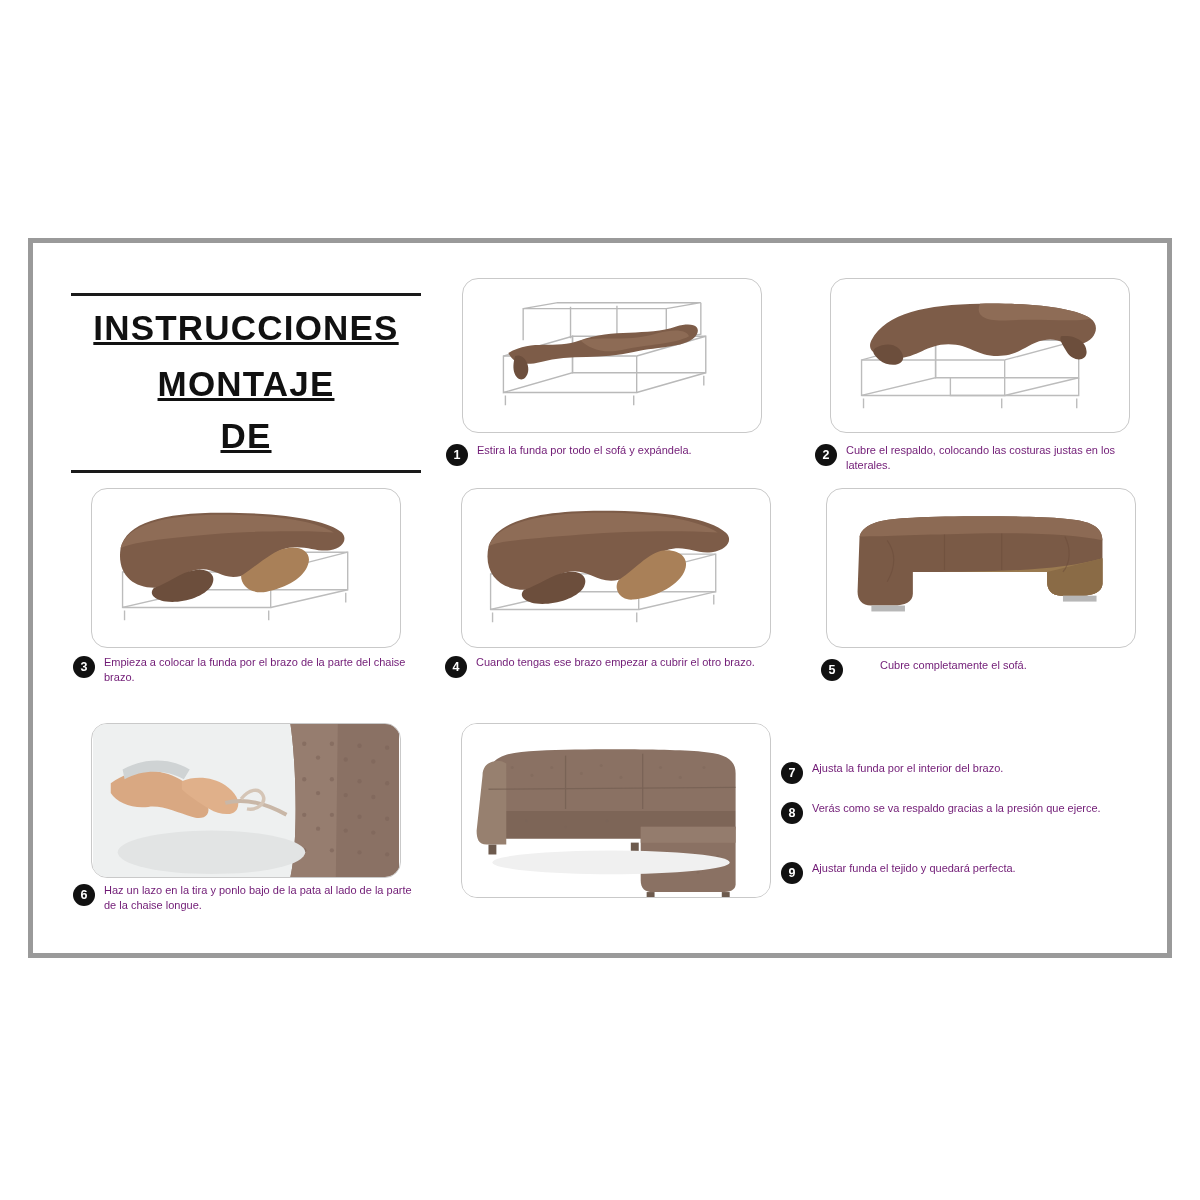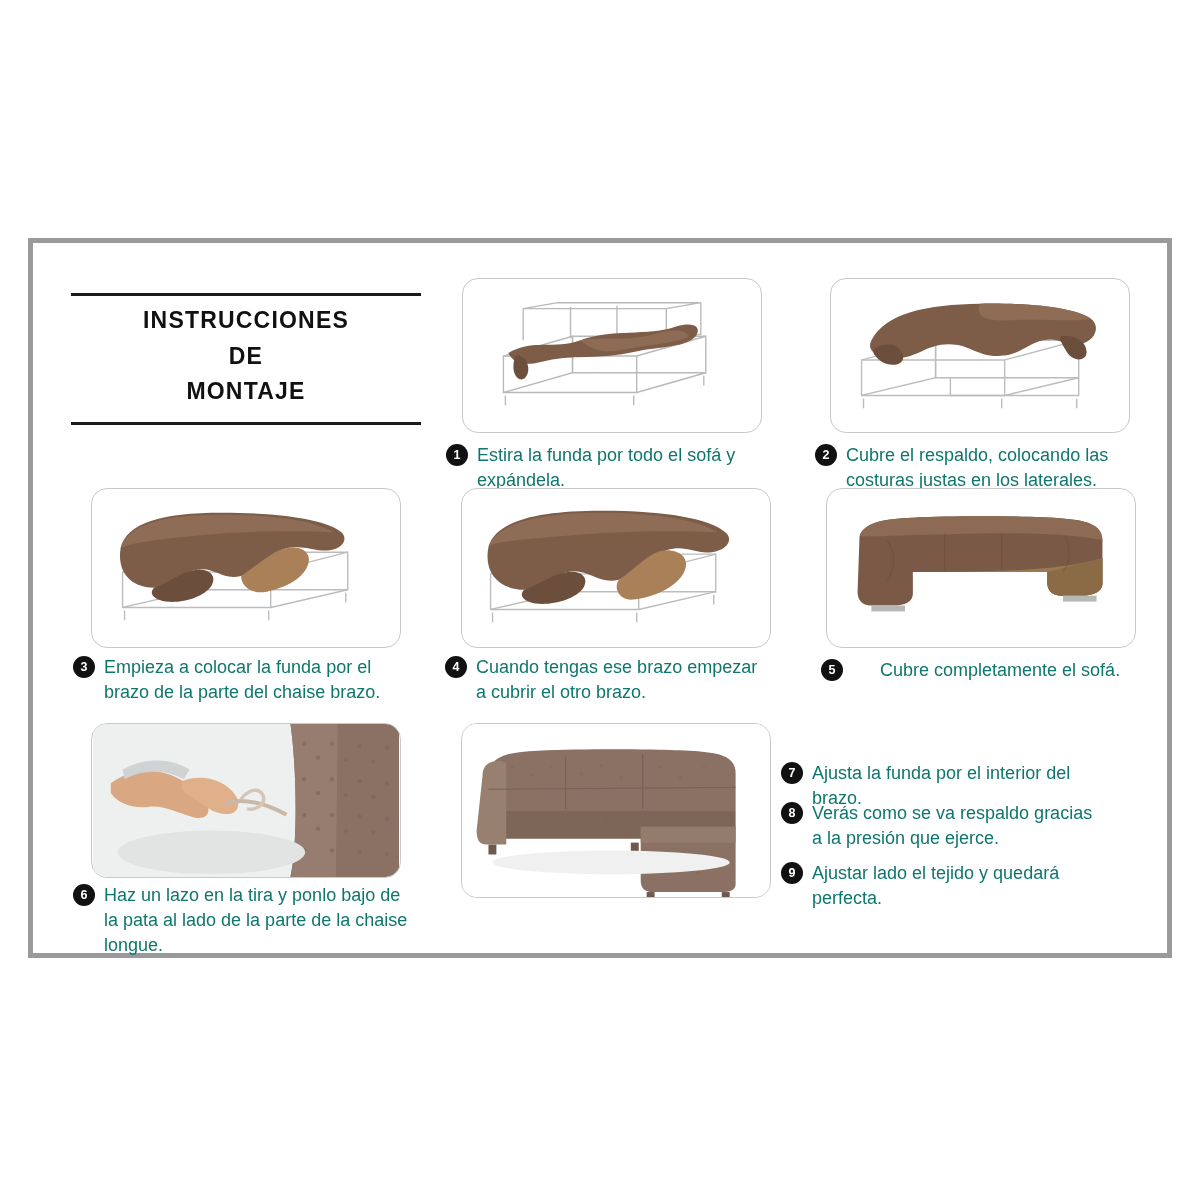--- a/index.html
+++ b/index.html
@@ -32,26 +32,27 @@
     top: 50px;
     width: 350px;
     text-align: center;
   }
   #title-block .rule {
     height: 3px;
     background: #1a1a1a;
     width: 100%;
   }
   #title-block .title-text {
-    font-size: 23px;
+    font-size: 35px;
     font-weight: bold;
     letter-spacing: 1.2px;
     color: #111111;
     line-height: 1.32;
     padding: 9px 0 6px 0;
+    text-decoration: underline;
   }
 
   
   .panel {
     position: absolute;
     border: 1.5px solid #c9c9c9;
     border-radius: 16px;
     box-sizing: border-box;
     background: #ffffff;
     overflow: hidden;
@@ -72,22 +73,22 @@
     background: #111111;
     color: #ffffff;
     font-size: 12.5px;
     font-weight: bold;
     display: flex;
     align-items: center;
     justify-content: center;
     margin-top: 1px;
   }
   .step-text {
-    font-size: 18px;
-    color: #0f766e;
+    font-size: 11px;
+    color: #701a75;
     line-height: 1.38;
   }
 
   
   .ill {
     position: absolute;
     left: 0;
     top: 0;
     width: 100%;
     height: 100%;
@@ -95,22 +96,22 @@
   }
 </style>
 </head>
 <body>
 
 <div id="sheet">
 
   <div id="title-block">
     <div class="rule"></div>
     <div class="title-text">INSTRUCCIONES</div>
+    <div class="title-text" style="padding-top:4px;">MONTAJE</div>
     <div class="title-text" style="padding:0;">DE</div>
-    <div class="title-text" style="padding-top:4px;">MONTAJE</div>
     <div class="rule" style="margin-top:10px;"></div>
   </div>
 
   <div class="panel" style="left:429px; top:35px; width:300px; height:155px;">
     <svg class="ill" viewBox="0 0 300 155">
       <g fill="none" stroke="#b9b9b9" stroke-width="1.4">
 
         <path d="M40 115 L40 78 L110 58 L110 95 Z"></path>
         <path d="M110 58 L245 58 L245 95 L110 95 Z"></path>
         <path d="M40 78 L175 78"></path>
@@ -340,16 +341,16 @@
     <div class="step-text">Ajusta la funda por el interior del brazo.</div>
   </div>
 
   <div class="step" style="left:748px; top:558px; width:320px;">
     <div class="bullet">8</div>
     <div class="step-text">Verás como se va respaldo gracias a la presión que ejerce.</div>
   </div>
 
   <div class="step" style="left:748px; top:618px; width:330px;">
     <div class="bullet">9</div>
-    <div class="step-text">Ajustar lado el tejido y quedará perfecta.</div>
+    <div class="step-text">Ajustar funda el tejido y quedará perfecta.</div>
   </div>
 
 </div>
 
 </body></html>

